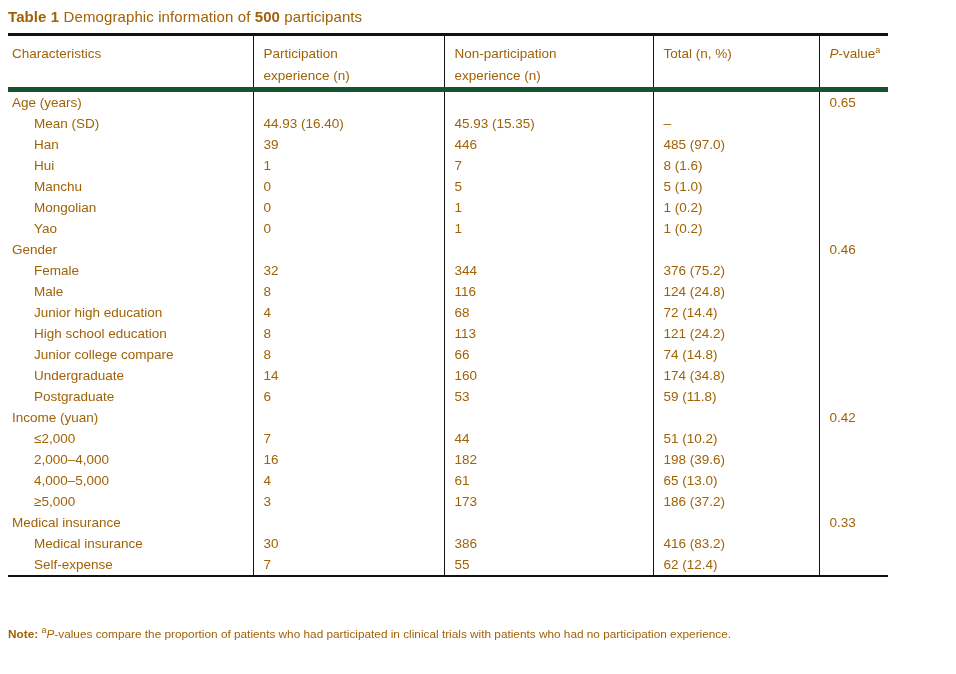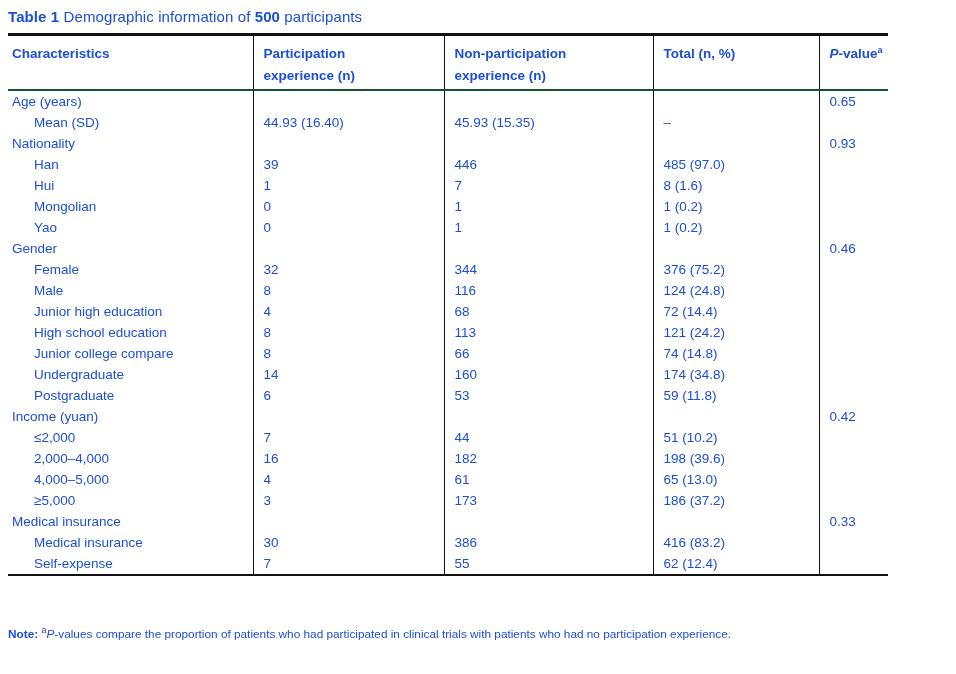--- a/index.html
+++ b/index.html
@@ -1,21 +1,21 @@
 <!DOCTYPE html>
 <html><head>
 <meta charset="utf-8">
 <style>
   * { margin:0; padding:0; box-sizing:border-box; }
   html, body { background:#ffffff; }
   .page {
     position:relative;
     width:888px; height:674px;
     background:#ffffff;
-    color:#1d4ed8;
+    color:#a16207;
     font-family:"Liberation Sans", sans-serif;
     overflow:hidden;
   }
   .title {
     position:absolute; left:8px; top:7px;
     font-size:15px; line-height:20px; letter-spacing:0.1px;
   }
   .title b { font-weight:bold; }
   table.demo {
     position:absolute; left:8px; top:33px;
@@ -32,24 +32,24 @@
   col.c5 { width:129px; }
   th, td {
     border-left:1px solid #111111;
     text-align:left;
   }
   th:first-child, td:first-child { border-left:none; }
   thead th {
     height:55px;
     vertical-align:top;
     padding:7px 6px 0 10px;
-    font-weight:bold;
+    font-weight:normal;
     font-size:13.5px;
     line-height:22px;
-    border-bottom:2px solid #14532d;
+    border-bottom:5px solid #14532d;
   }
   thead th:first-child { padding-left:4px; }
   thead th i { font-style:italic; }
   tbody td {
     height:21px;
     padding:0 4px 0 10px;
     font-size:13.5px;
     line-height:21px;
     vertical-align:middle;
     white-space:nowrap;
@@ -109,41 +109,41 @@
           <td>0.65</td>
         </tr>
         <tr>
           <td class="indent">Mean (SD)</td>
           <td>44.93 (16.40)</td>
           <td>45.93 (15.35)</td>
           <td>–</td>
           <td></td>
         </tr>
         <tr>
-          <td>Nationality</td>
-          <td></td>
-          <td></td>
-          <td></td>
-          <td>0.93</td>
-        </tr>
-        <tr>
           <td class="indent">Han</td>
           <td>39</td>
           <td>446</td>
           <td>485 (97.0)</td>
           <td></td>
         </tr>
         <tr>
           <td class="indent">Hui</td>
           <td>1</td>
           <td>7</td>
           <td>8 (1.6)</td>
           <td></td>
         </tr>
         <tr>
+          <td class="indent">Manchu</td>
+          <td>0</td>
+          <td>5</td>
+          <td>5 (1.0)</td>
+          <td></td>
+        </tr>
+        <tr>
           <td class="indent">Mongolian</td>
           <td>0</td>
           <td>1</td>
           <td>1 (0.2)</td>
           <td></td>
         </tr>
         <tr>
           <td class="indent">Yao</td>
           <td>0</td>
           <td>1</td>

